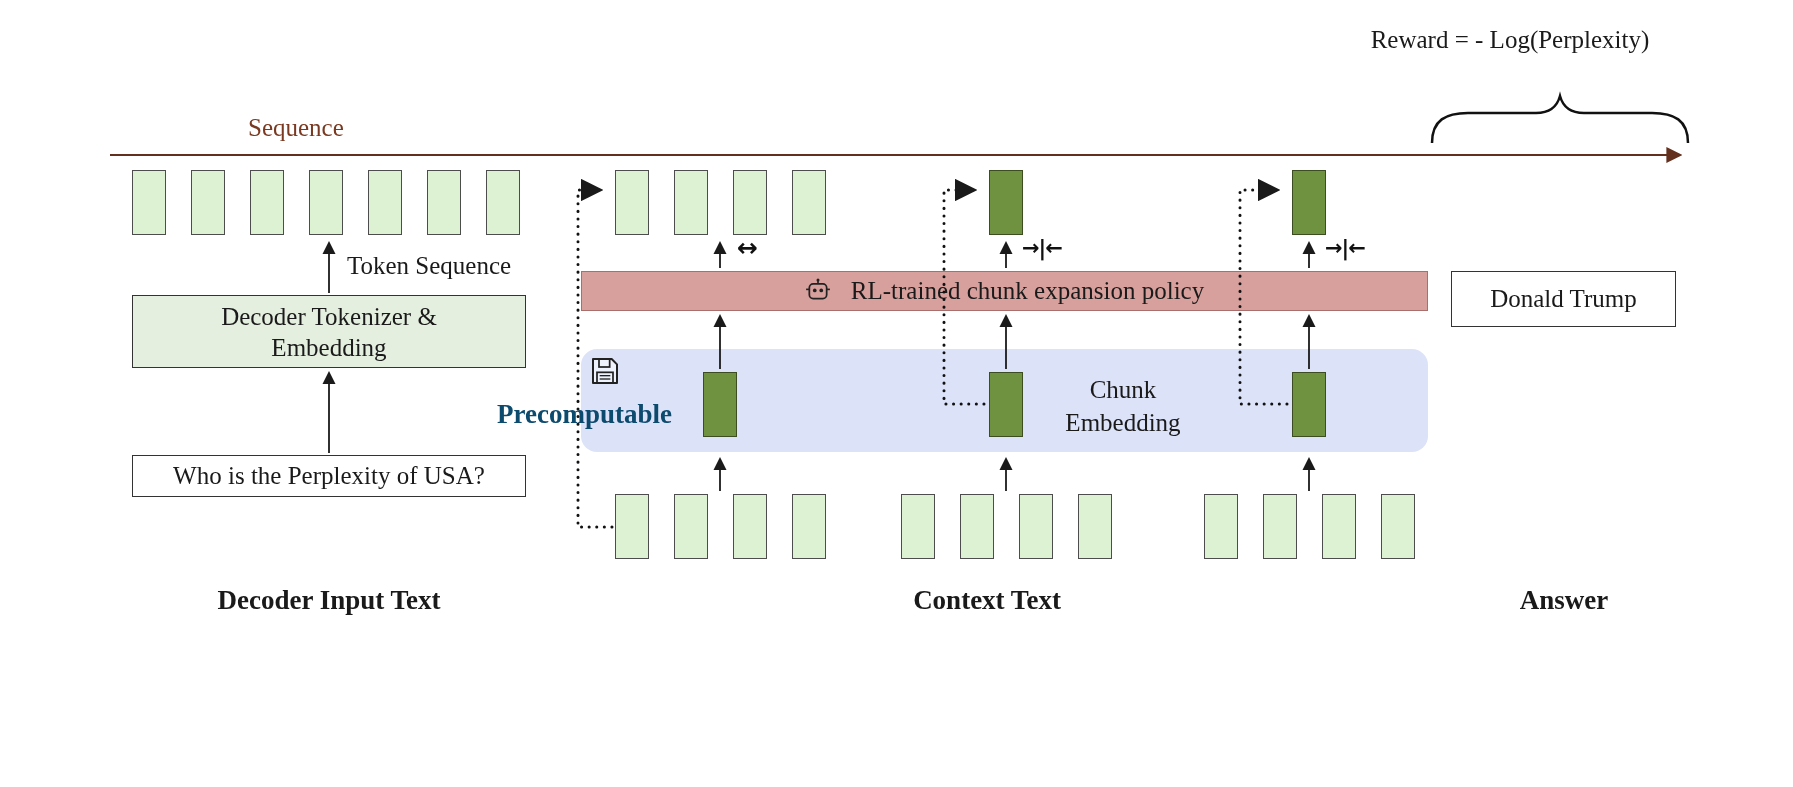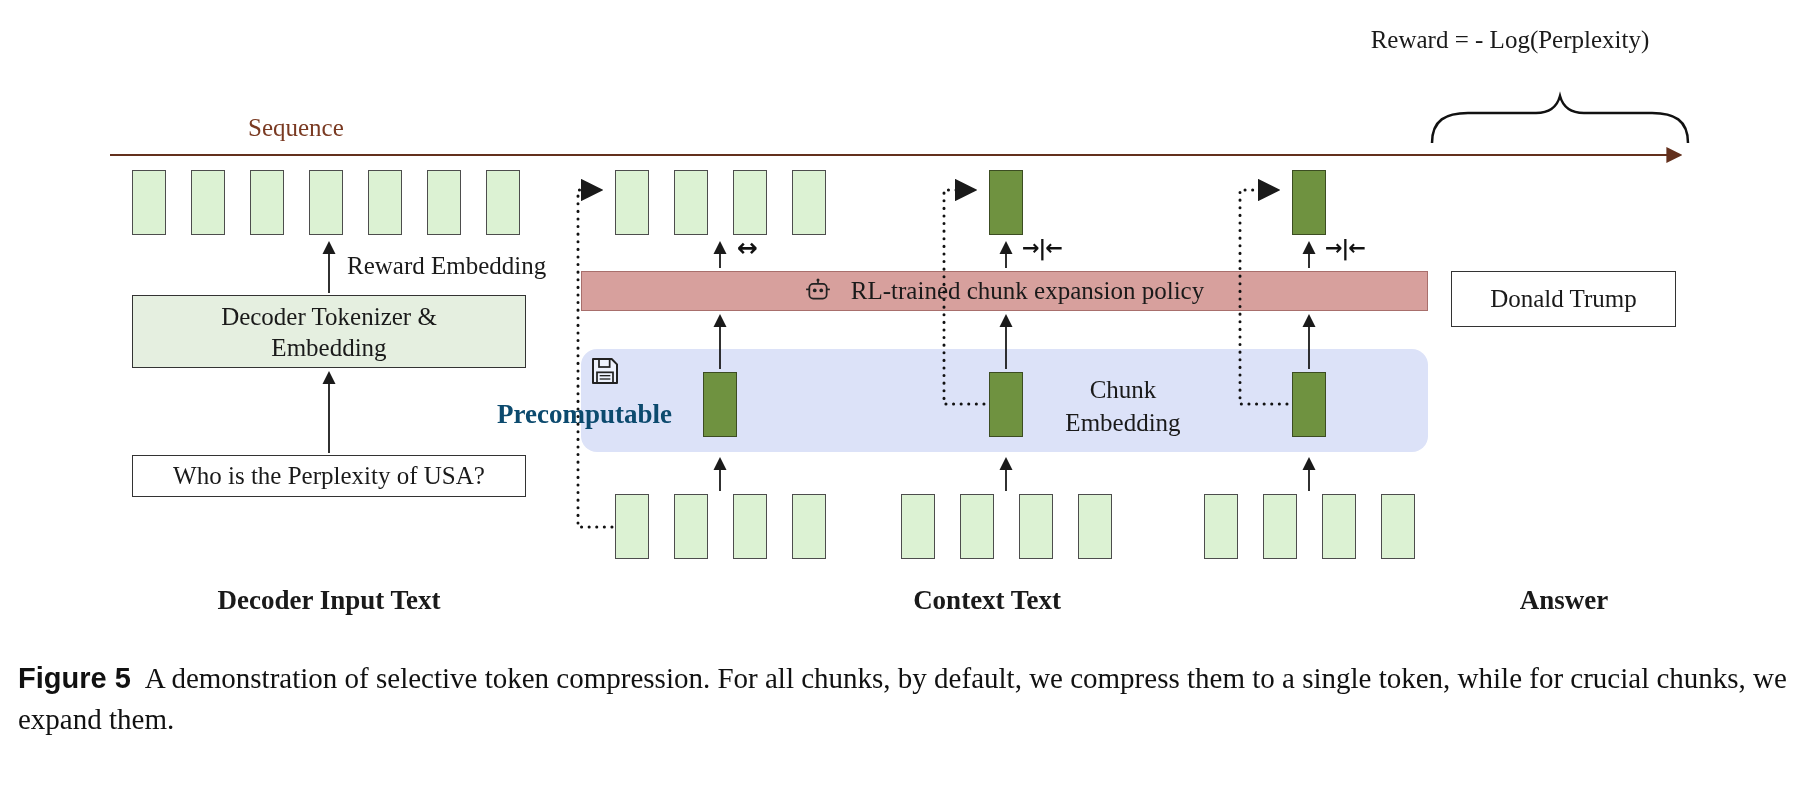--- a/index.html
+++ b/index.html
@@ -68,21 +68,21 @@
       <div class="token"></div>
     </div>
 
   <div class="token dark abs" style="left:989px;top:170px;"></div>
   <div class="token dark abs" style="left:1292px;top:170px;"></div>
 
   <div class="sym sym-expand" style="left:737px;top:233px;">↔</div>
   <div class="sym sym-compress" style="left:1022px;top:236px;">→|←</div>
   <div class="sym sym-compress" style="left:1325px;top:236px;">→|←</div>
 
-  <div class="token-embedding-label">Reward Embedding</div>
+  <div class="token-embedding-label">Token Sequence</div>
 
   <div class="decoder-box" style="left:132px;top:295px;width:394px;height:73px;">
     <span>Decoder Tokenizer &amp;</span>
     <span>Embedding</span>
   </div>
 
   <div class="outline-box" style="left:132px;top:455px;width:394px;height:42px;">
     <span>Who is the Perplexity of USA?</span>
   </div>
 
@@ -140,23 +140,20 @@
     <div class="token"></div>
   <div class="token"></div>
       <div class="token"></div>
       <div class="token"></div>
     </div>
 
   <div class="section-label" style="left:169px;">Decoder Input Text</div>
   <div class="section-label" style="left:827px;">Context Text</div>
   <div class="section-label" style="left:1404px;">Answer</div>
 
-  <div class="caption">
-    <span class="fig-tag">Figure 5</span><span>A demonstration of selective token compression. For all chunks, by default, we compress them to a single token, while for crucial chunks, we expand them.</span>
-  </div>
 
   <svg id="overlay" width="1793" height="787">
     <defs>
       <marker id="arrow" viewBox="0 0 10 10" refX="8.5" refY="5" markerWidth="7.5" markerHeight="7.5" orient="auto-start-reverse">
         <path d="M0,0 L10,5 L0,10 z" fill="#1a1a1a"></path>
       </marker>
       <marker id="arrow-maroon" viewBox="0 0 10 10" refX="8.5" refY="5" markerWidth="8" markerHeight="8" orient="auto-start-reverse">
         <path d="M0,0 L10,5 L0,10 z" fill="#63301d"></path>
       </marker>
     </defs>

